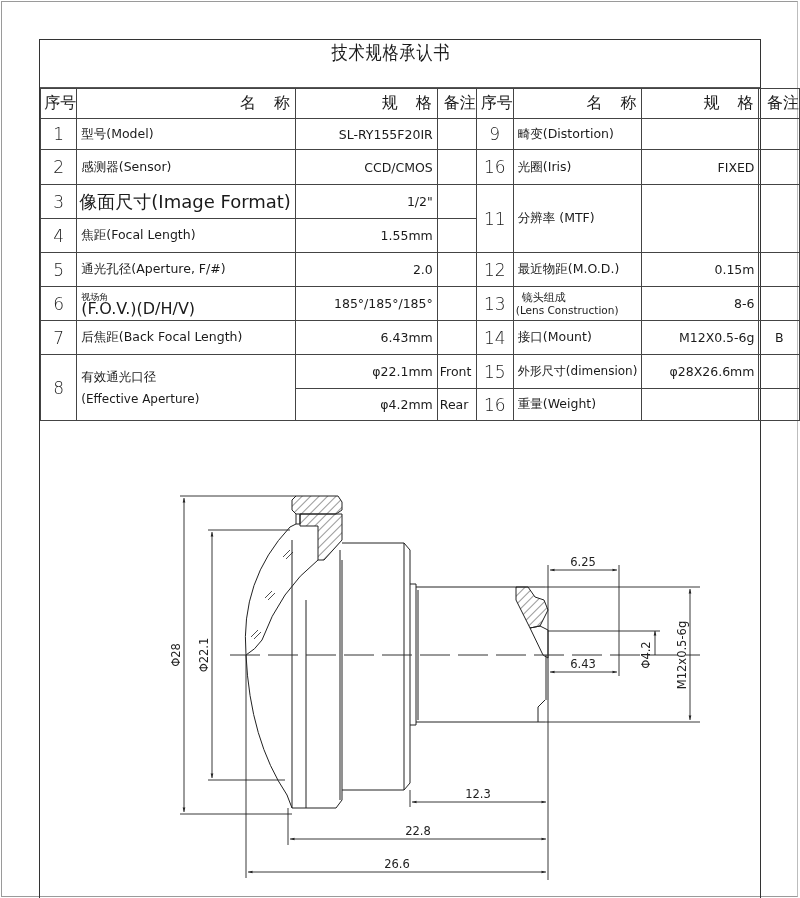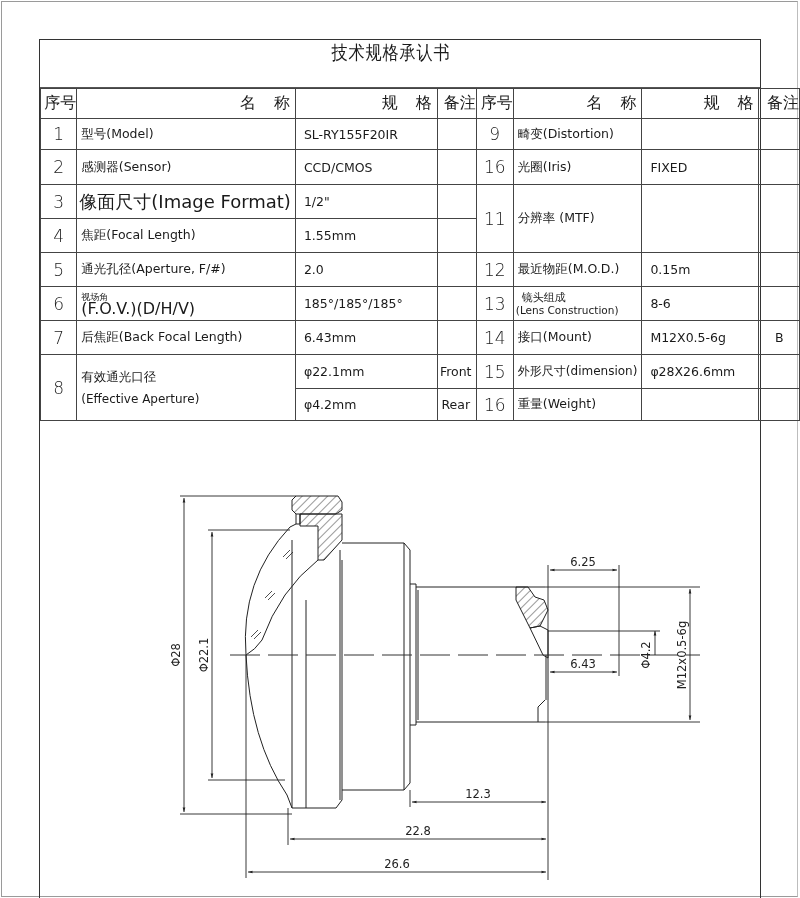--- a/index.html
+++ b/index.html
@@ -6,22 +6,22 @@
   body { width:800px; height:898px; position:relative; overflow:hidden; font-family:"DejaVu Sans", sans-serif; color:#1a1a1a; }
   .outer-frame { position:absolute; left:1px; top:1px; width:797px; height:896px; border:1px solid #9a9a9a; border-right:1px solid #bdbdbd; box-sizing:border-box; }
   .sheet { position:absolute; left:39px; top:39px; width:722px; height:870px; border:1.5px solid #333; box-sizing:border-box; }
   .title-row { position:absolute; left:40px; top:40px; width:720px; height:48px; display:flex; align-items:flex-start; justify-content:center; border-bottom:1.5px solid #555; box-sizing:border-box; }
   .title-cn { font-size:19px; letter-spacing:1px; margin-right:18px; transform:scaleX(0.85); }
   .title-en { font-size:17px; letter-spacing:1.2px; color:#222; }
   table.spec { position:absolute; left:40px; top:88px; border-collapse:collapse; table-layout:fixed; }
   table.spec td { border:1px solid #444; padding:0 4px; font-size:12.5px; height:31px; box-sizing:border-box; white-space:nowrap; overflow:hidden; color:#1a1a1a; }
   table.spec tr.hdr td { height:30px; font-size:16px; text-align:right; letter-spacing:1px; }
   .num { text-align:center; font-size:17px !important; font-weight:300; color:#333; }
-  .val { padding-left:8px !important; font-size:12.5px; }
-  .note { font-size:12.5px; text-align:center; padding-left:2px !important; }
+  .val { padding-left:8px !important; font-size:12.5px;text-align:right; }
+  .note { font-size:12.5px; text-align:left; padding-left:2px !important; }
   .note-c { text-align:center; font-size:13px; }
   .sm { font-size:9px; line-height:11px; display:block; }
   .sm2 { font-size:11px; line-height:12px; display:block; }
   .drawing { position:absolute; left:40px; top:420px; width:720px; height:478px; }
   svg text { font-family:"DejaVu Sans", sans-serif; font-size:11.5px; fill:#222; }
 </style>
 </head>
 <body>
 
 <div class="outer-frame"></div>

